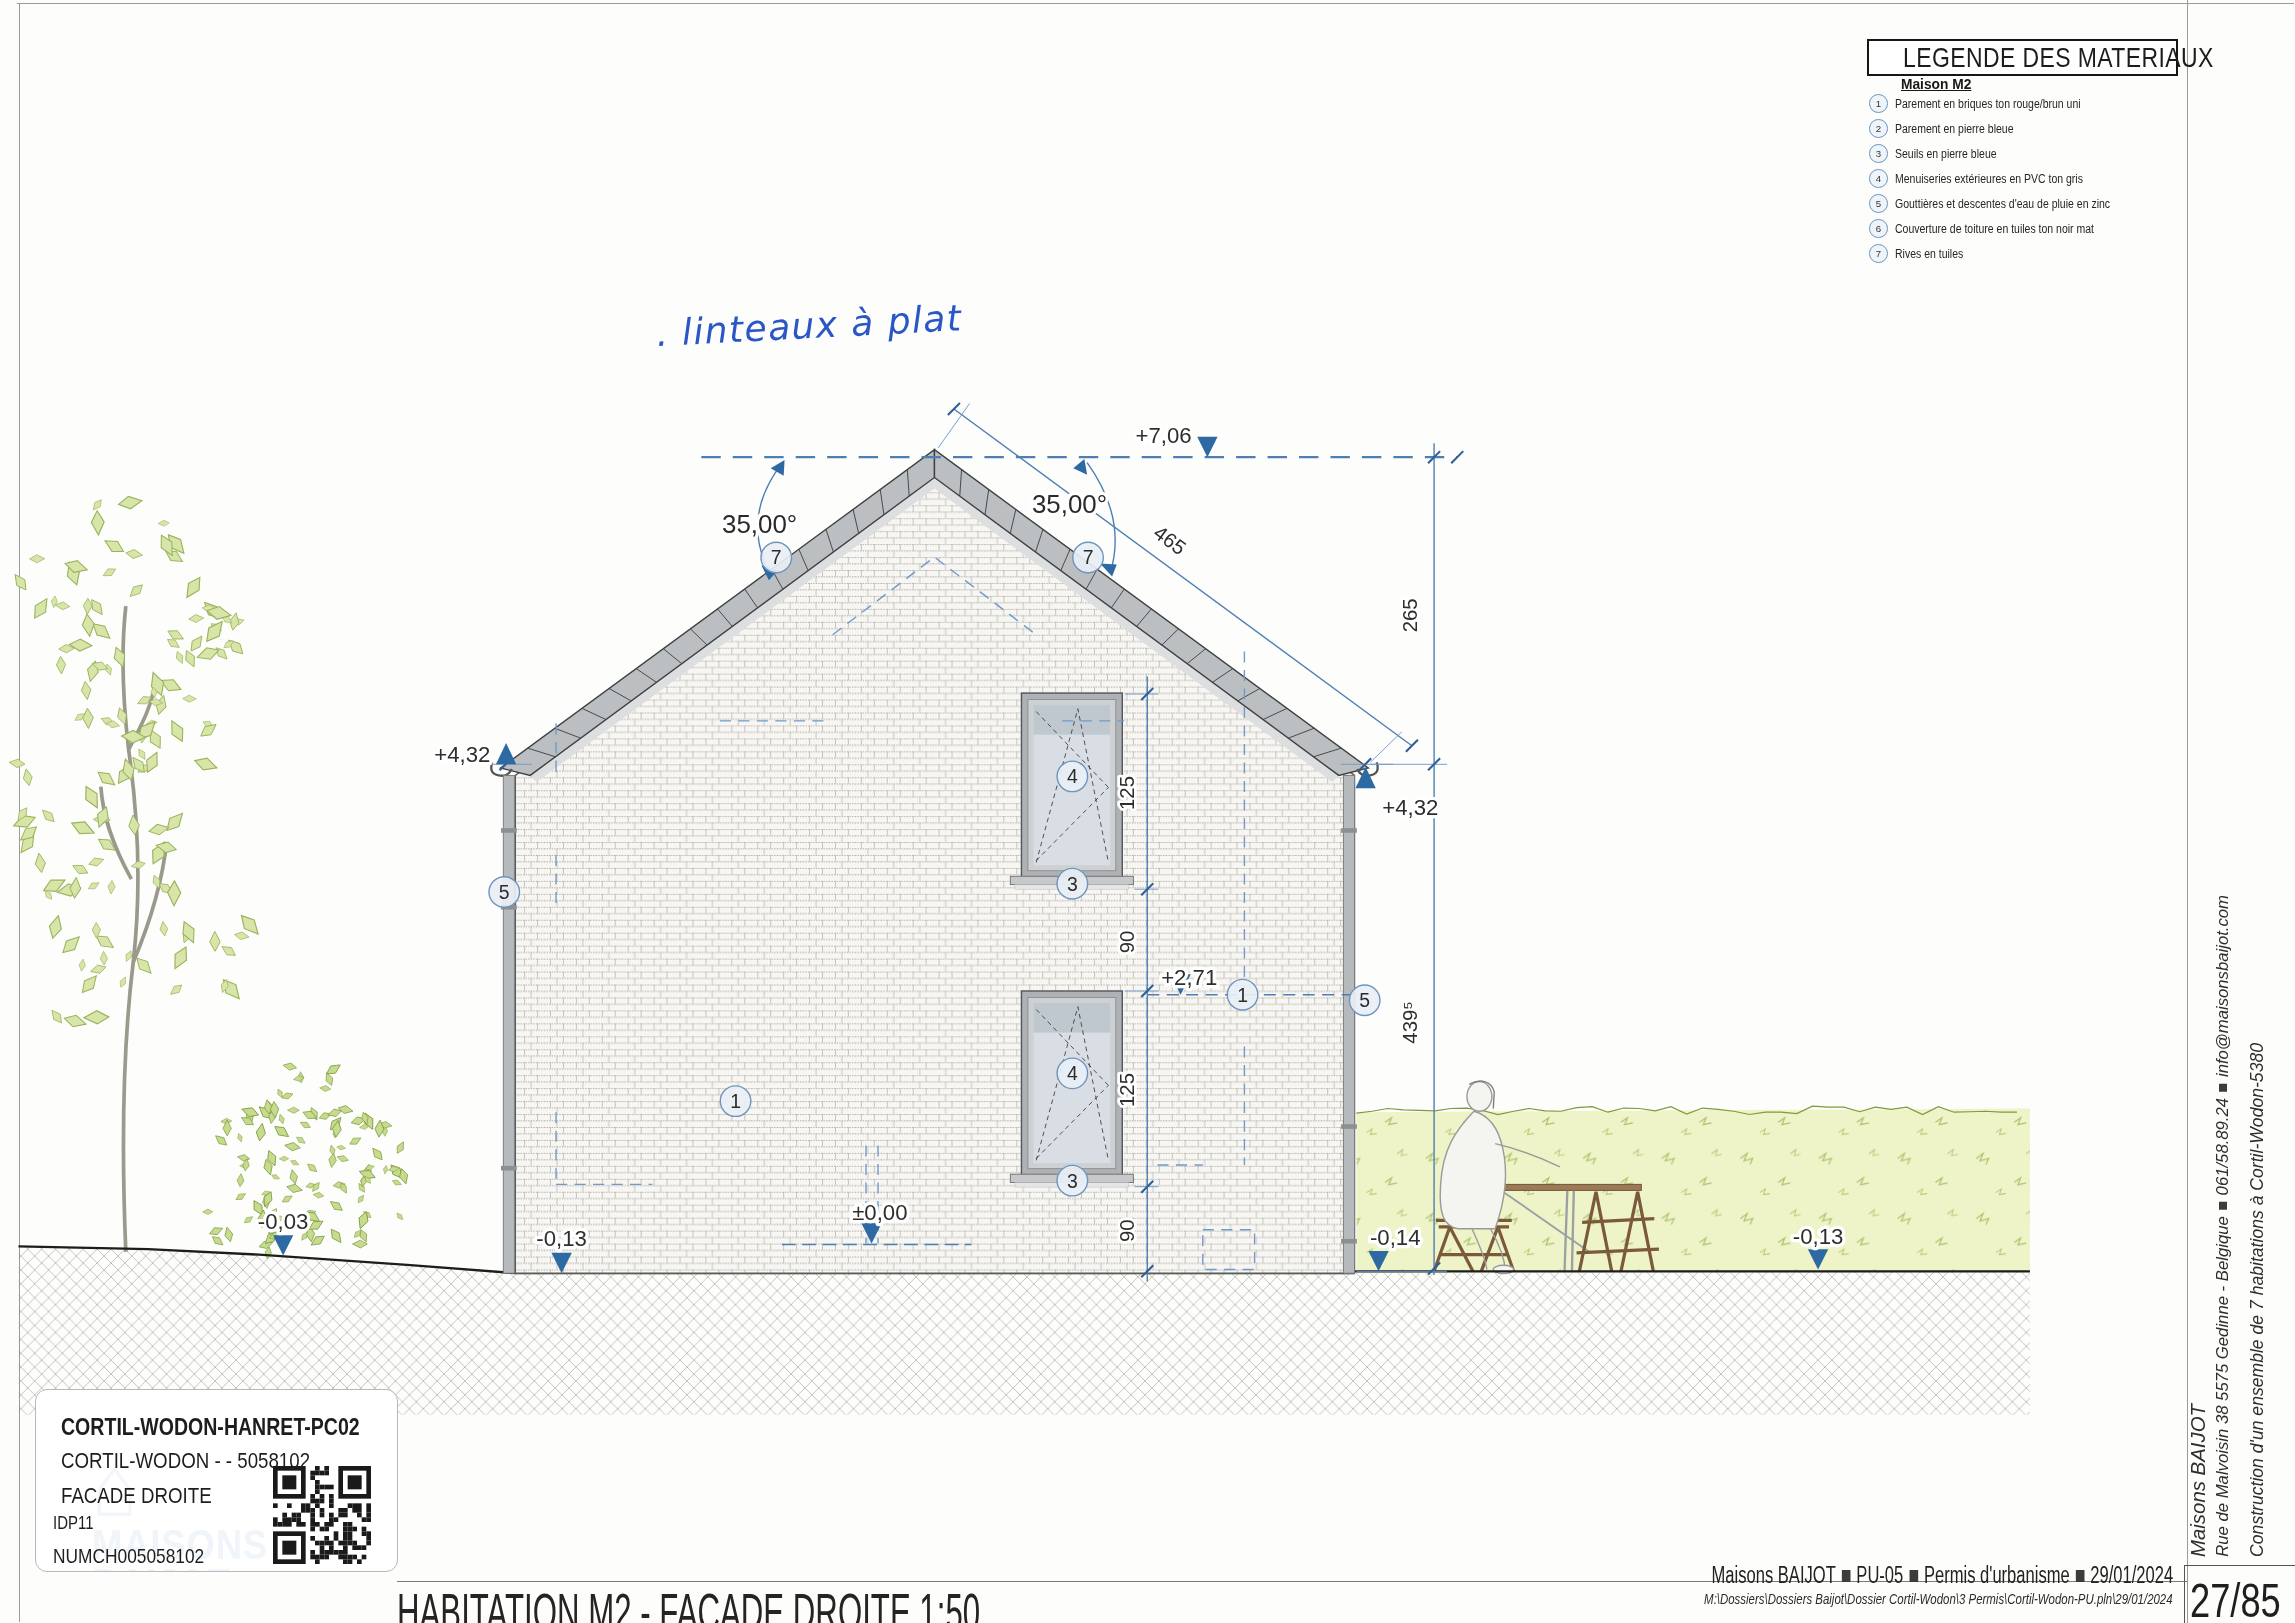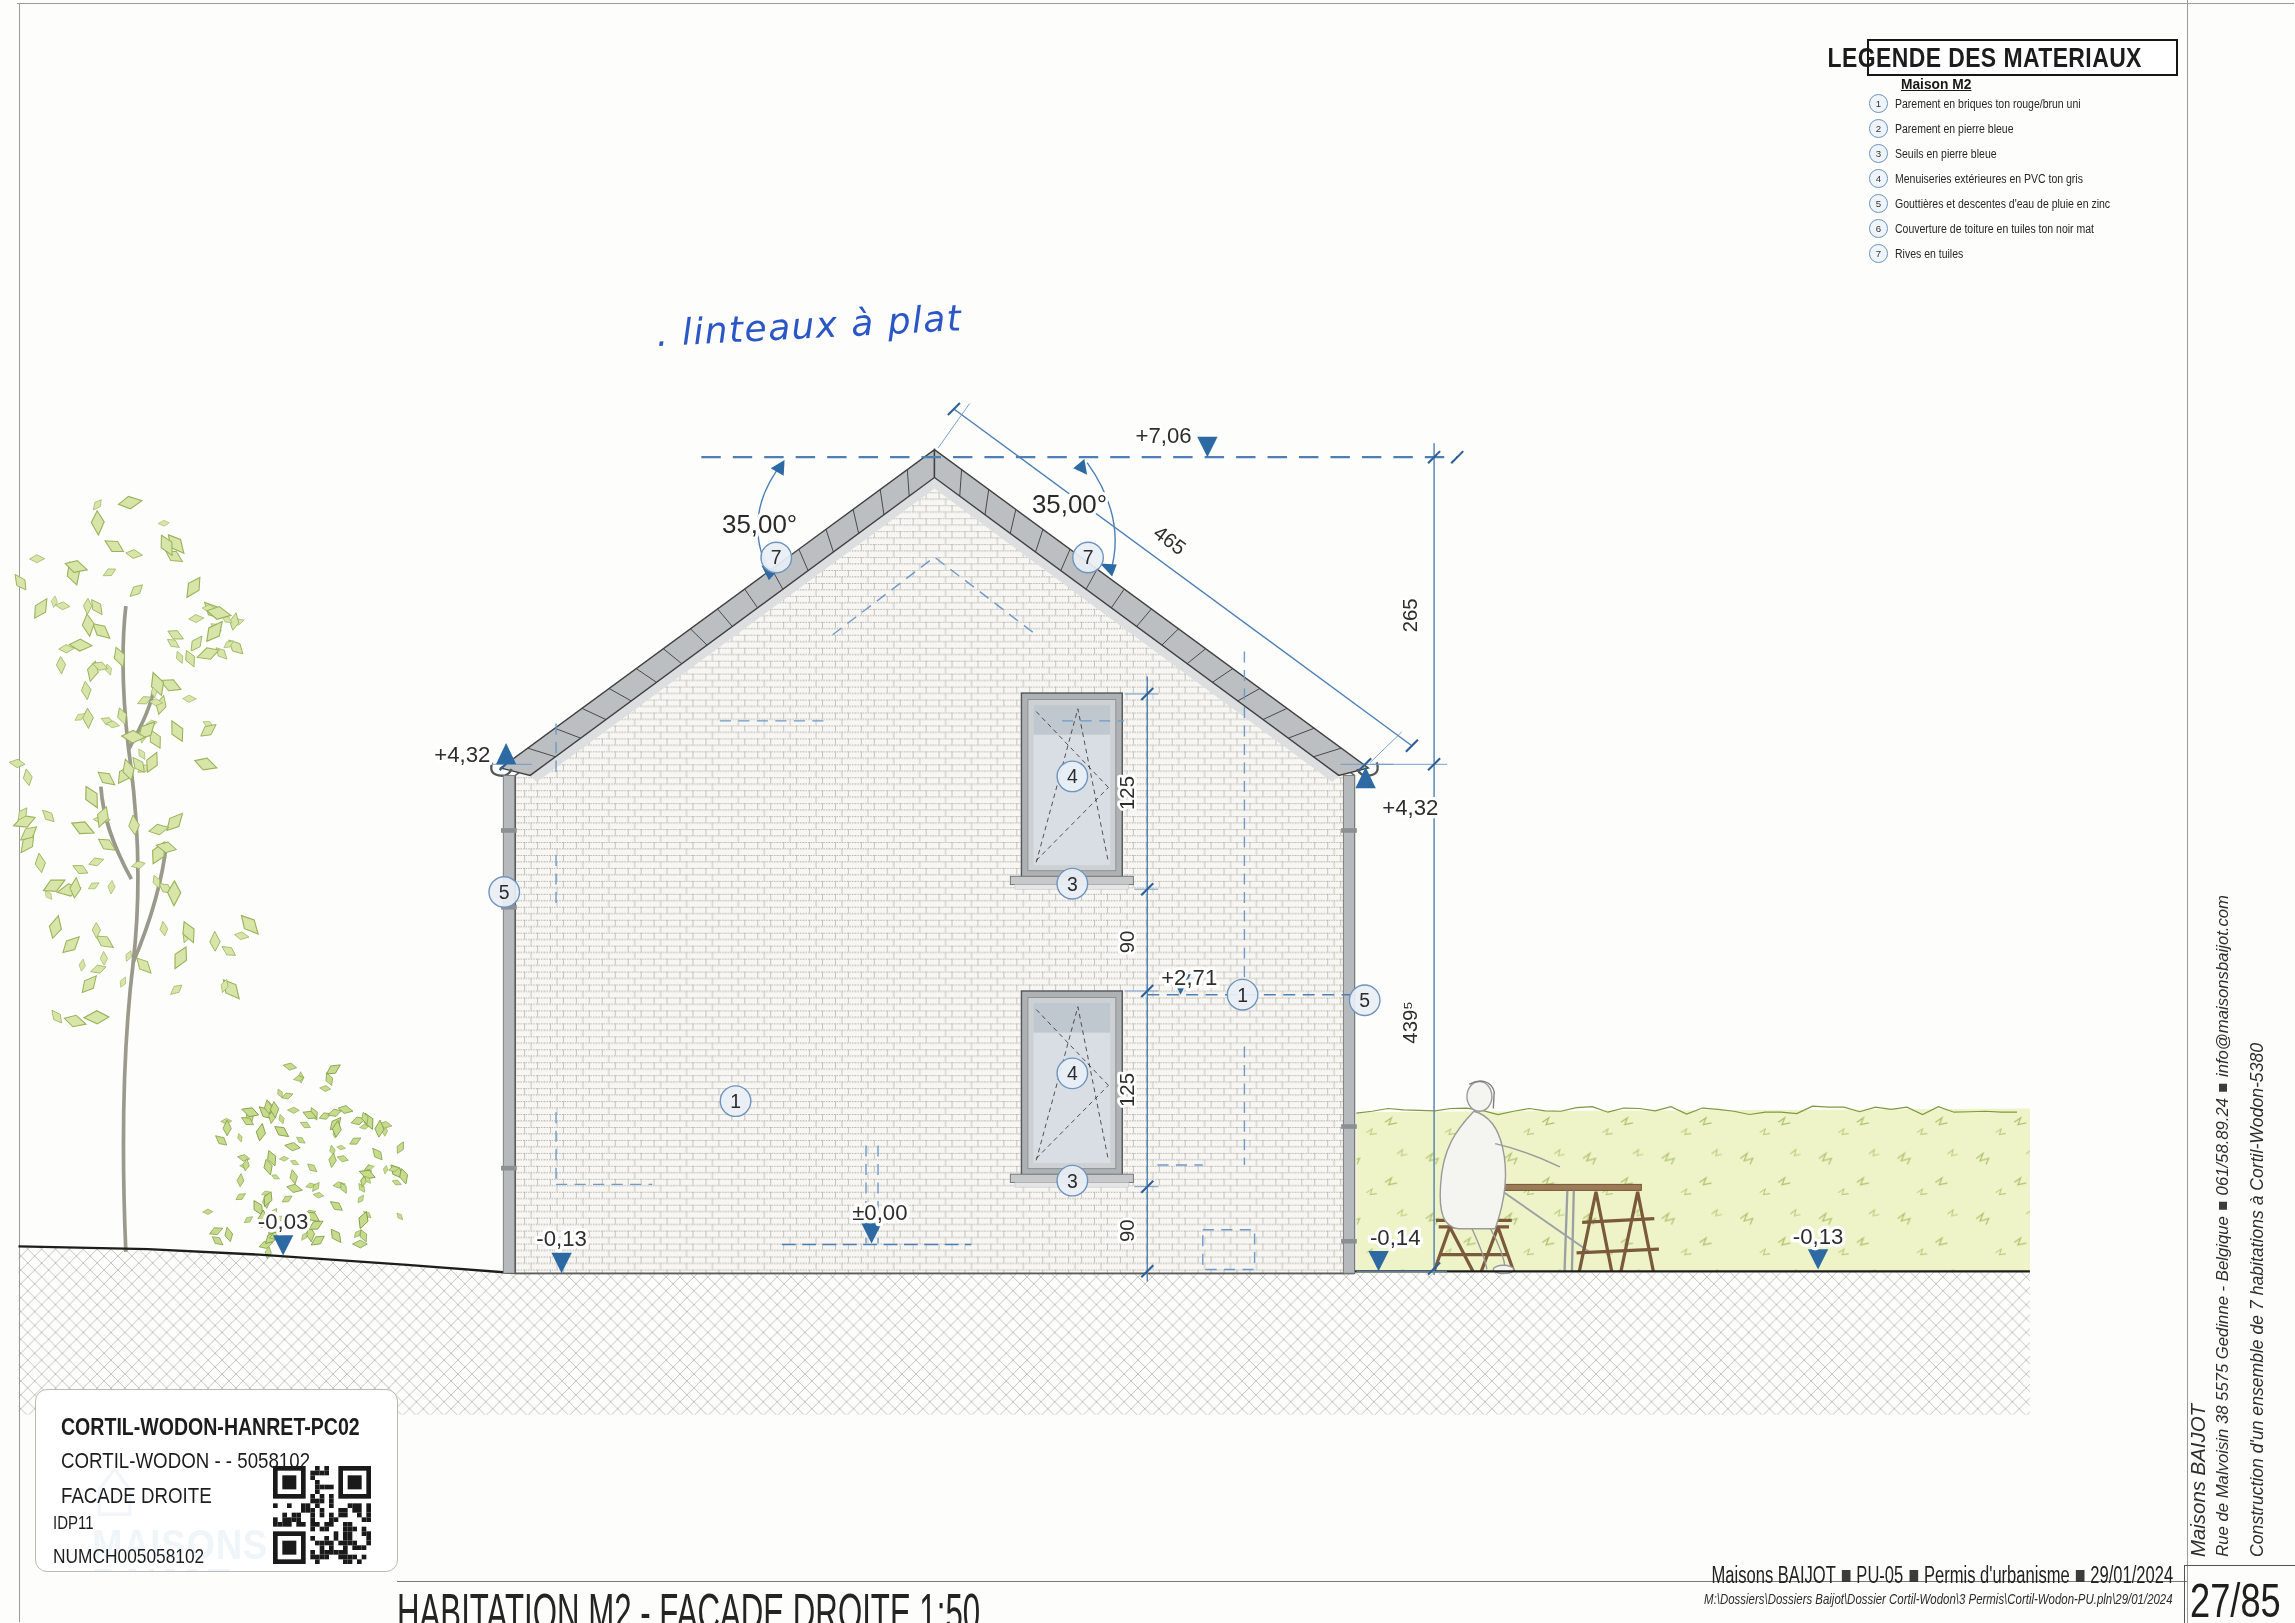--- a/index.html
+++ b/index.html
@@ -10,21 +10,21 @@
   .lvl{font-size:48px;fill:#2e2e2c;paint-order:stroke;stroke:#ffffff;stroke-width:14px;stroke-linejoin:round;}
   .rot{font-size:44px;fill:#2e2e2c;paint-order:stroke;stroke:#ffffff;stroke-width:12px;stroke-linejoin:round;}
   .angle{font-size:56px;fill:#2a2a28;paint-order:stroke;stroke:#ffffff;stroke-width:14px;stroke-linejoin:round;}
   .mktxt{font-size:42px;fill:#2b2b2b;}
   .tri{fill:#2d6aa3;stroke:none;}
   .dimline{stroke:#4d7fb4;stroke-width:3;fill:none;}
   .ext{stroke:#6f9ac9;stroke-width:2;fill:none;}
   .bdash{stroke:#6f9ac9;stroke-width:3;fill:none;stroke-dasharray:24 16;}
   .handw{font-family:"DejaVu Sans",sans-serif;font-style:italic;font-size:78px;fill:#2a56c6;letter-spacing:3px;}
   
-  .legend-box{position:absolute;left:1867px;top:39px;width:307px;height:33px;border:2.8px solid #161616;background:#fff;display:flex;align-items:center;justify-content:flex-end;font-weight:bold;}
+  .legend-box{position:absolute;left:1867px;top:39px;width:307px;height:33px;border:2.8px solid #161616;background:#fff;display:flex;align-items:center;justify-content:flex-start;}
   .legend-title{font-size:28px;color:#1c1c1c;white-space:nowrap;transform:scaleX(.82);letter-spacing:0.5px;}
   .legend-sub{position:absolute;left:1901px;top:75px;font-size:15.3px;font-weight:bold;color:#181818;text-decoration:underline;transform:scaleX(.9);transform-origin:left;}
   .lg-row{position:absolute;left:1869px;height:25px;display:flex;align-items:center;gap:7.4px;}
   .lg-circle{width:16.7px;height:16.7px;border-radius:50%;border:1.4px solid #6f94bd;background:#eef4fa;color:#333;font-size:9.7px;display:flex;align-items:center;justify-content:center;flex:0 0 auto;}
   .lg-label{font-size:12.5px;color:#262626;white-space:nowrap;transform:scaleX(.84);transform-origin:left;}
   
   .card{position:absolute;left:35px;top:1389px;width:361px;height:181px;border:1.4px solid #b9b9b5;border-radius:12px;background:#fff;overflow:hidden;}
   .card .wm{position:absolute;left:56px;top:56px;opacity:.45;color:#dde9f4;font-weight:bold;line-height:.9;transform:scaleX(.85);transform-origin:left;}
   .card .wm .glyph{font-size:88px;color:#e2ecf6;}
   .card .wm .wmtx{font-size:43px;letter-spacing:0.9px;}

